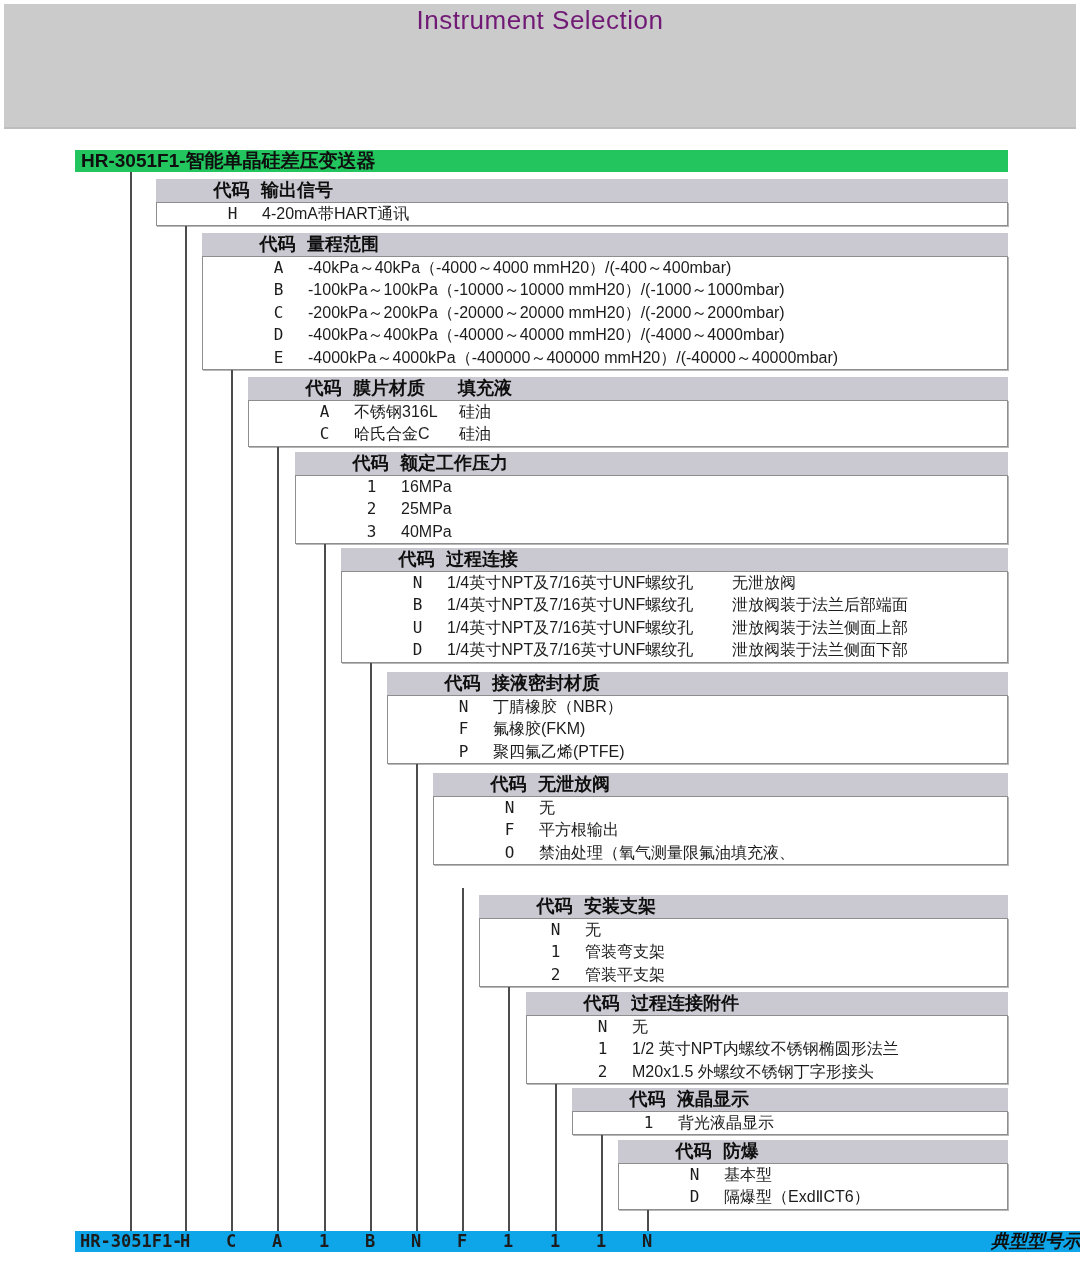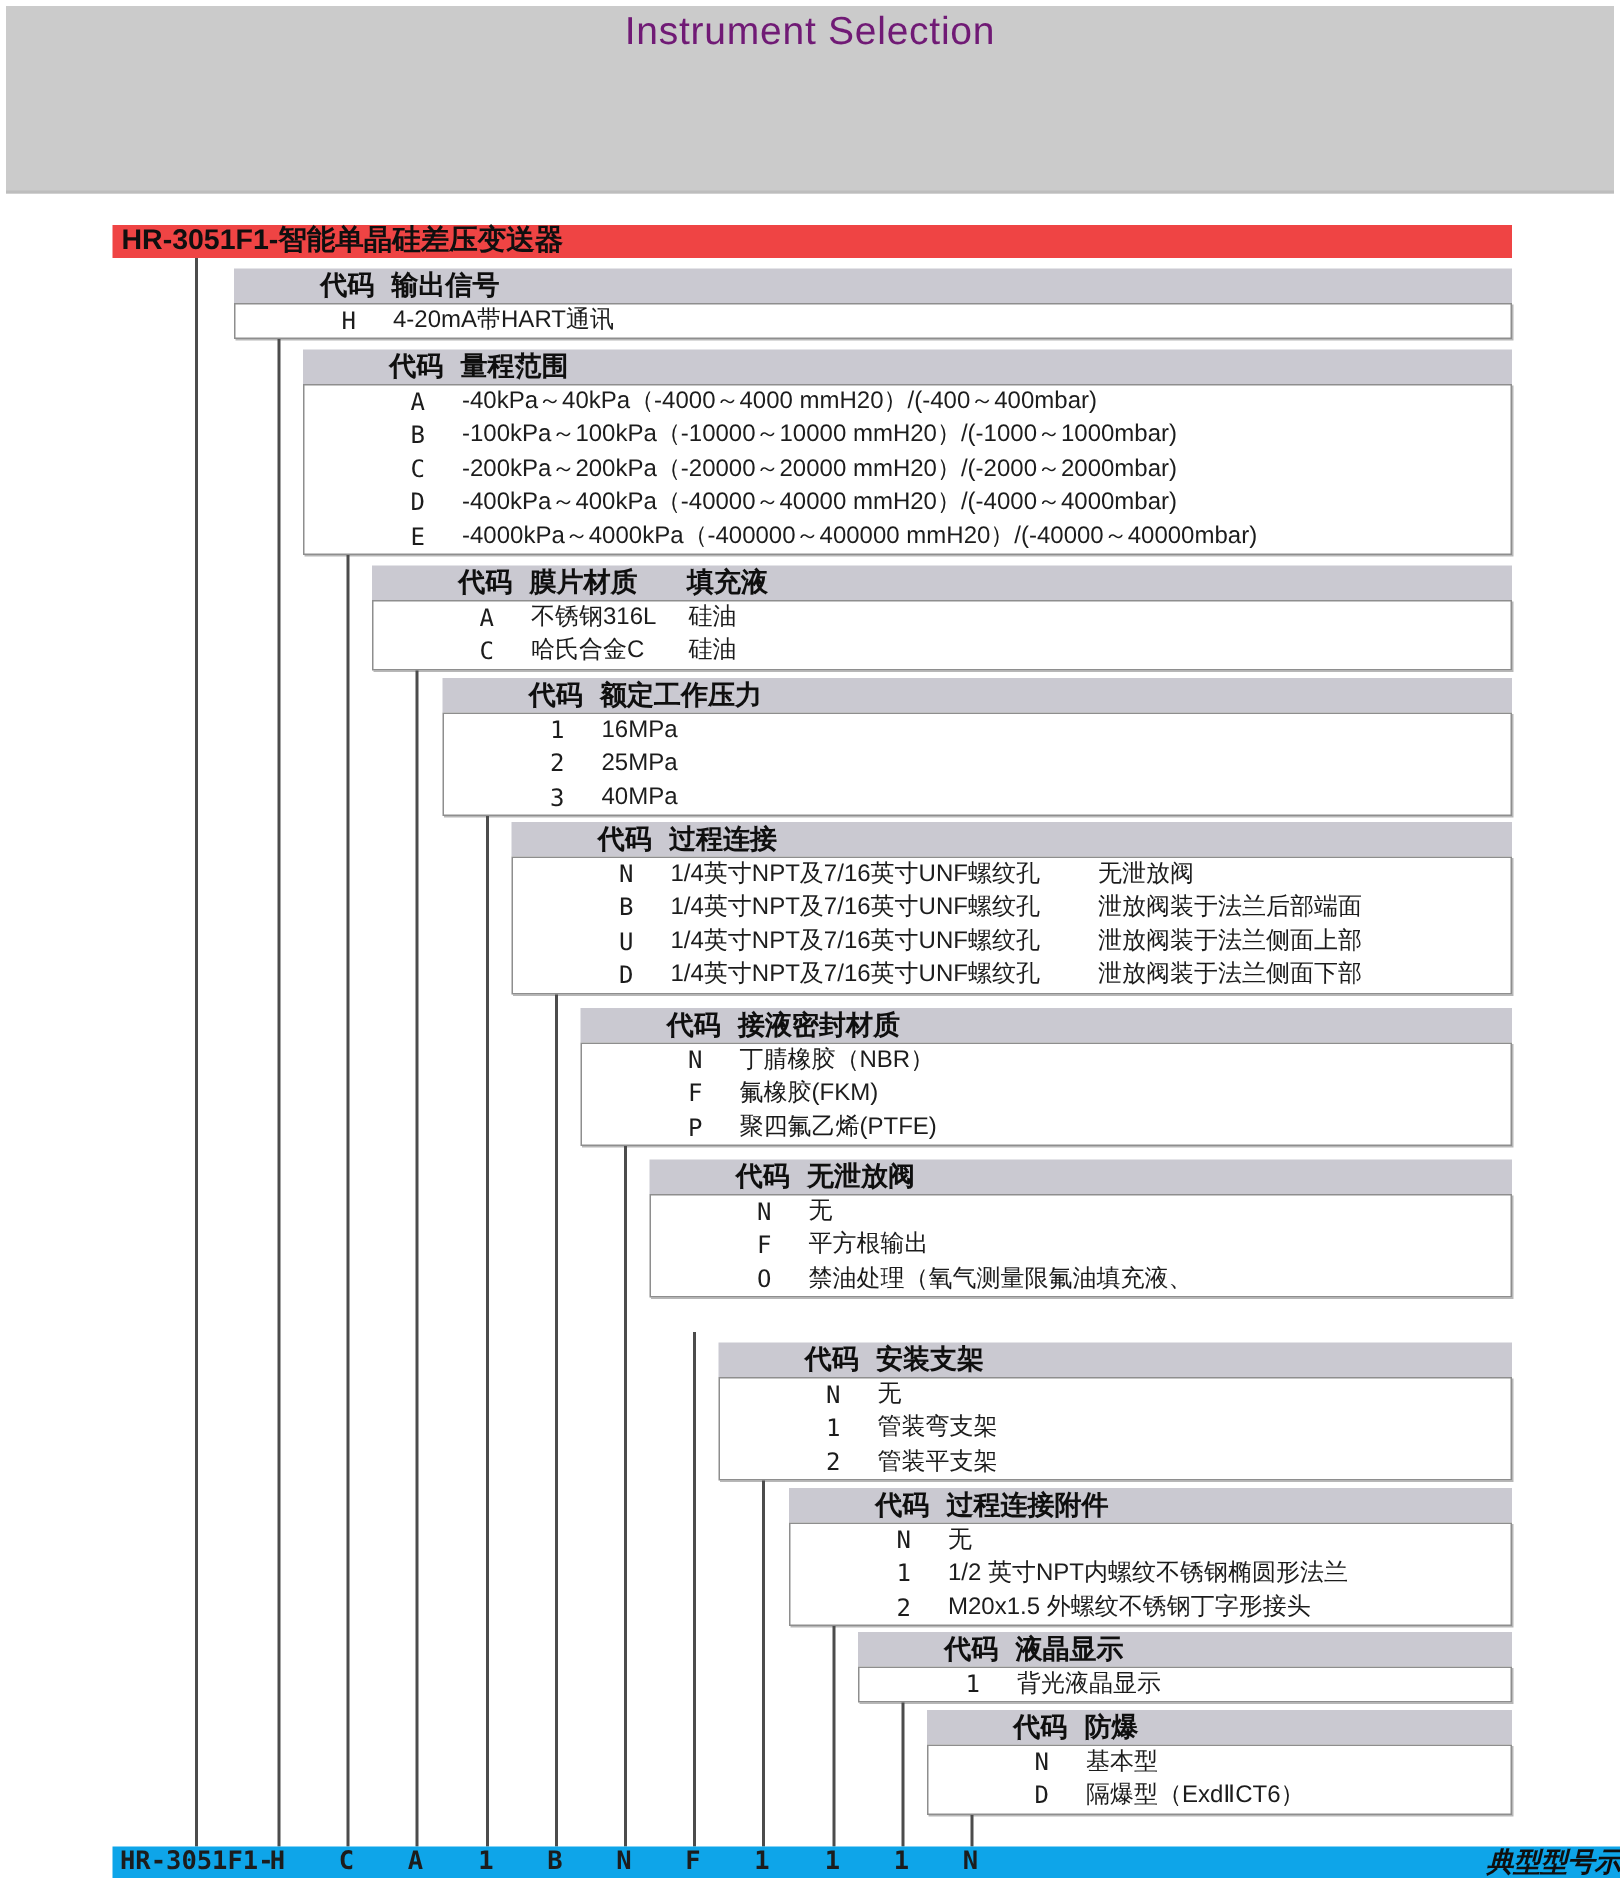--- a/index.html
+++ b/index.html
@@ -5,21 +5,21 @@
   html,body{margin:0;padding:0;}
   body{
     width:1080px;height:1262px;position:relative;background:#ffffff;
     font-family:"Liberation Sans",sans-serif;color:#1c1c1c;overflow:hidden;
   }
   .banner{position:absolute;left:4px;top:4px;width:1072px;height:125px;background:#cbcbcb;
     text-align:center;border-bottom:2px solid #bdbdbd;box-sizing:border-box;}
   .banner .title{margin:0;padding-top:14px;font-size:57px;font-weight:900;letter-spacing:4px;color:#000;line-height:1.05;}
   .banner .sub{font-size:26px;font-weight:500;color:#701a75;margin-top:1px;letter-spacing:0.5px;}
   .prod{position:absolute;left:75px;top:150px;width:933px;height:22px;line-height:22px;
-    background:#ef4444;font-weight:700;font-size:19px;padding-left:6px;box-sizing:border-box;color:#0f0f0f;}
+    background:#22c55e;font-weight:700;font-size:19px;padding-left:6px;box-sizing:border-box;color:#0f0f0f;}
   .tbl{position:absolute;box-sizing:border-box;}
   .thead{height:23px;line-height:23px;background:#cac9d1;display:flex;font-weight:700;font-size:18px;color:#0f0f0f;}
   .tbody{background:#fff;border:1px solid #8e8e8e;box-shadow:1px 1px 0 #b7b7b7;}
   .row{height:22.4px;line-height:22.4px;display:flex;font-size:16px;color:#1c1c1c;white-space:nowrap;}
   .code-col{width:59px;flex:none;text-align:center;font-family:"DejaVu Sans Mono","Liberation Sans",monospace;padding-left:46px;}
   .thead .code-col{font-family:"Liberation Sans",sans-serif;}
   .c1{flex:none;}
   .vline{position:absolute;width:2px;background:#4c4c4c;}
   .bar{position:absolute;left:75px;top:1231px;width:1040px;height:21px;background:#0ea5e9;line-height:21px;}
   .bar .prefix{position:absolute;left:5px;top:0;font-family:"DejaVu Sans Mono",monospace;font-size:17px;font-weight:700;}

